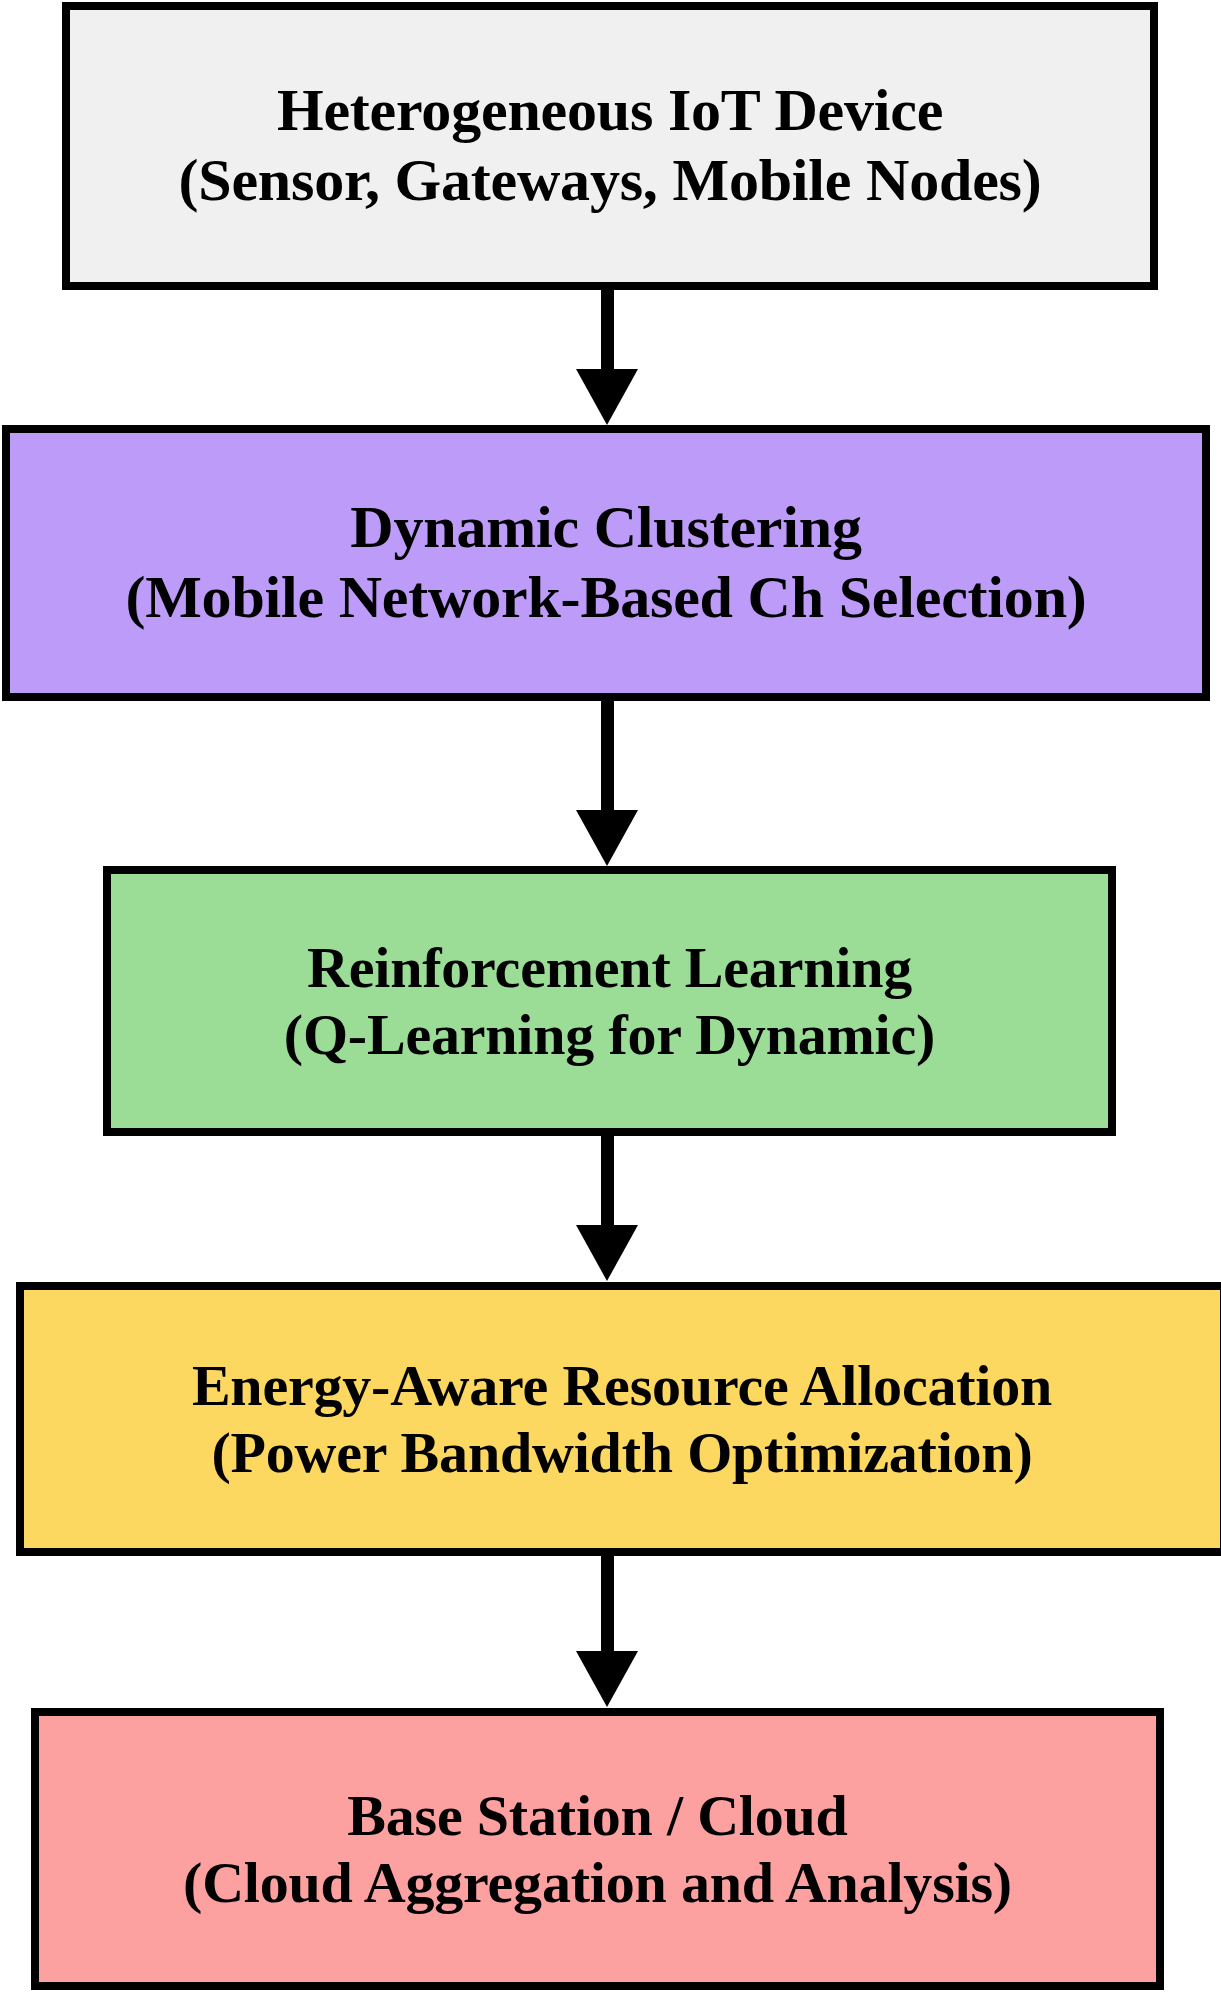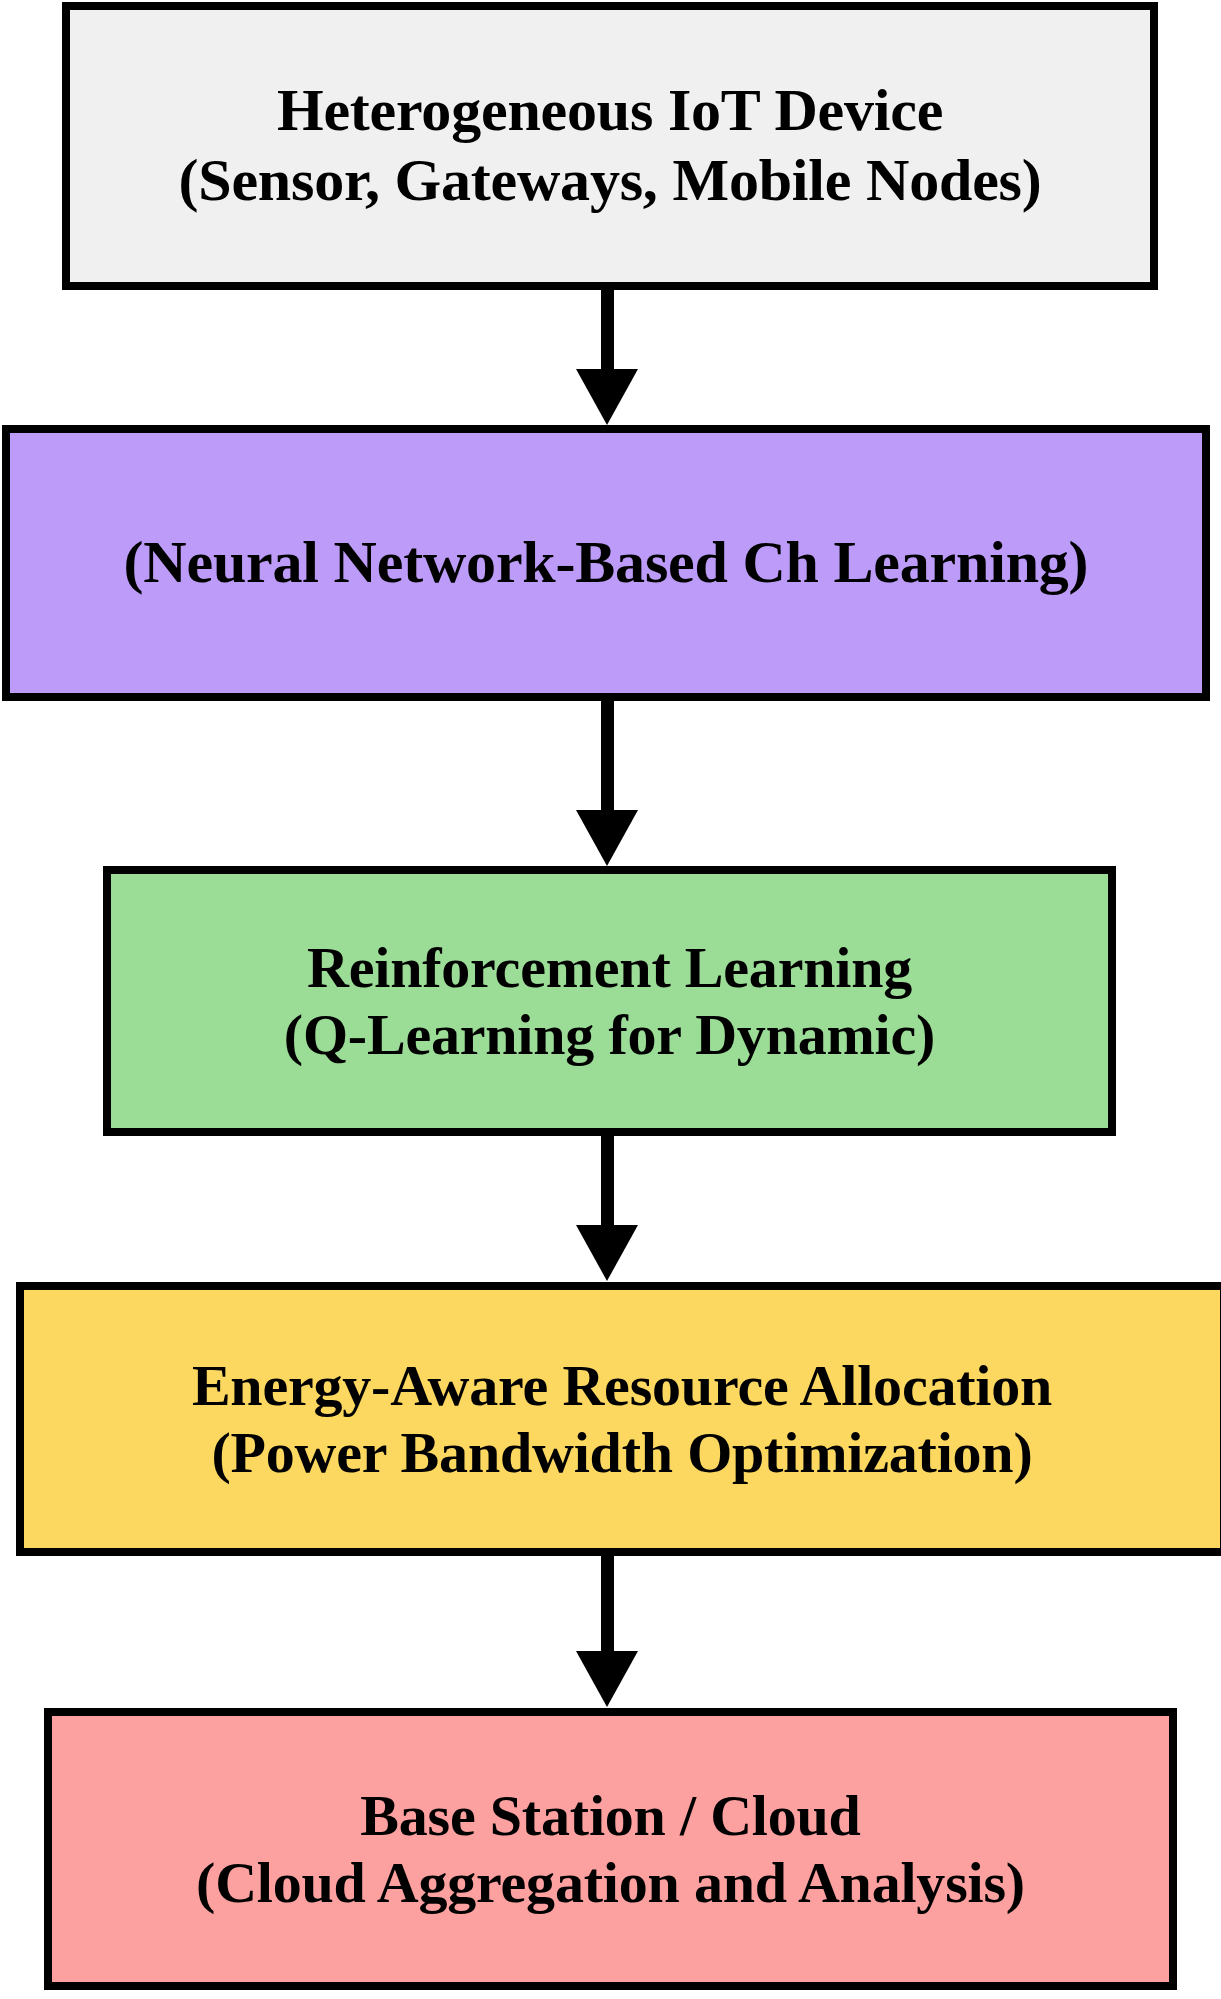--- a/index.html
+++ b/index.html
@@ -57,21 +57,21 @@
   }
   #node-reinforcement-learning .line { font-size: 58px; }
 
   #node-energy-allocation {
     left: 4px;   top: 1282px; width: 1212px; height: 274px;
     background: #FCD860;
   }
   #node-energy-allocation .line { font-size: 58px; }
 
   #node-base-station {
-    left: 44px;  top: 1708px; width: 1133px; height: 282px;
+    left: 31px;  top: 1708px; width: 1133px; height: 282px;
     background: #FCA0A0;
   }
   #node-base-station .line { font-size: 58px; }
 
   
   .connector {
     position: absolute;
     left: 0;
     width: 1221px;
     pointer-events: none;
@@ -117,21 +117,22 @@
     <span class="line">Heterogeneous IoT Device</span>
     <span class="line">(Sensor, Gateways, Mobile Nodes)</span>
   </div>
 
   <div class="connector" id="connector-1">
     <div class="shaft"></div>
     <div class="head"></div>
   </div>
 
   <div class="node" id="node-dynamic-clustering" style="background: rgb(189, 155, 248);">
-    <span class="line">(Neural Network-Based Ch Learning)</span>
+    <span class="line">Dynamic Clustering</span>
+    <span class="line">(Mobile Network-Based Ch Selection)</span>
   </div>
 
   <div class="connector" id="connector-2">
     <div class="shaft"></div>
     <div class="head"></div>
   </div>
 
   <div class="node" id="node-reinforcement-learning" style="background: rgb(155, 220, 150);">
     <span class="line">Reinforcement Learning</span>
     <span class="line">(Q-Learning for Dynamic)</span>

